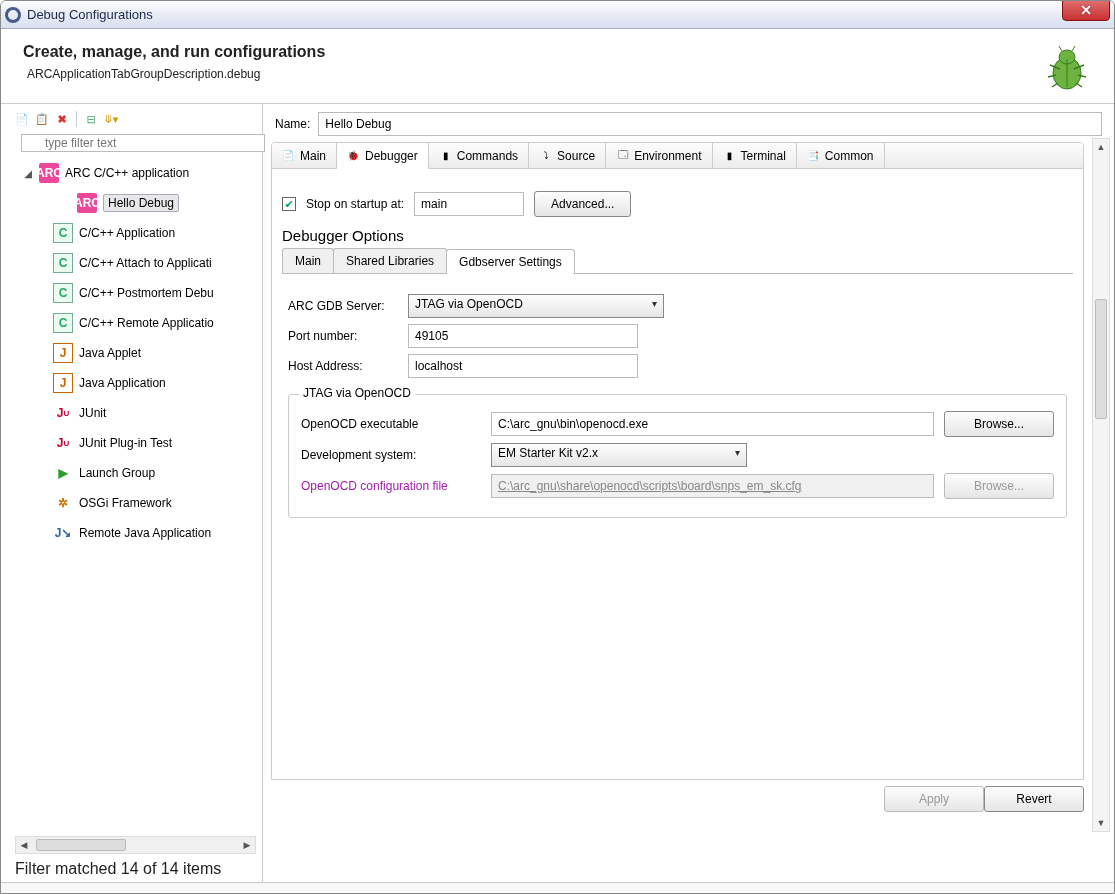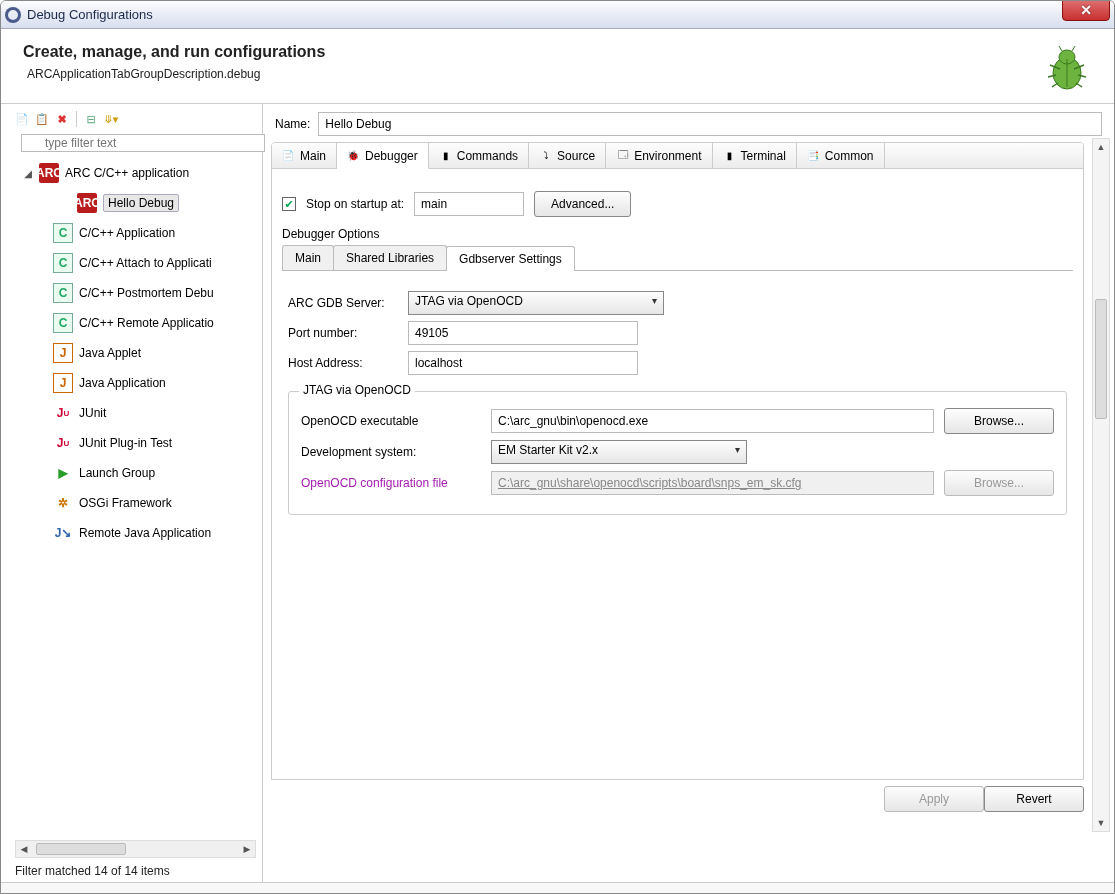--- a/index.html
+++ b/index.html
@@ -27,21 +27,21 @@
 .tree-item { display: flex; align-items: center; height: 30px; padding-left: 14px; gap: 6px; white-space: nowrap; cursor: default; }
 .tree-item.child { padding-left: 44px; }
 .tree-item.sub { padding-left: 68px; }
 .tree-item .toggle { width: 10px; font-size: 10px; color: #555; display: inline-flex; justify-content: center; }
 .tree-item .ico { width: 20px; height: 20px; display: inline-flex; align-items: center; justify-content: center; font-size: 12px; font-weight: bold; }
 .tree-item.selected .lab { background: #e8e8e8; border: 1px solid #aab; padding: 1px 4px; border-radius: 2px; }
 .hscroll { height: 18px; margin: 2px 6px; background: #f0f0f0; border: 1px solid #ddd; position: relative; display: flex; align-items: center; }
 .hscroll .thumb { position: absolute; left: 20px; width: 90px; height: 12px; background: #ddd; border: 1px solid #bbb; border-radius: 2px; }
 .hscroll .arr { width: 16px; height: 16px; display: flex; align-items: center; justify-content: center; font-size: 9px; color: #555; }
 .hscroll .arr.right { position: absolute; right: 0; }
-.filter-status { padding: 4px 6px; font-size: 12px; color: #222; }
+.filter-status { padding: 4px 6px; font-size: 16px; color: #222; }
 
 .right-panel { flex: 1; display: flex; flex-direction: column; padding: 4px 4px 0 8px; position: relative; }
 .name-row { display: flex; align-items: center; gap: 8px; padding: 4px 8px 6px 4px; }
 .name-row input { flex: 1; height: 22px; border: 1px solid #bbb; padding: 2px 6px; }
 
 .tabs-outer { border: 1px solid #ccc; border-radius: 4px 4px 0 0; overflow: hidden; margin-right: 26px; }
 .tabbar { display: flex; background: linear-gradient(to bottom, #fdfdfd, #ececec); border-bottom: 1px solid #ccc; height: 26px; }
 .tabbar .tab { padding: 4px 10px; display: flex; align-items: center; gap: 4px; border-right: 1px solid #ccc; cursor: default; }
 .tabbar .tab.active { background: #fff; border-bottom: 1px solid #fff; margin-bottom: -1px; }
 .tab .tico { width: 14px; height: 14px; display: inline-flex; align-items: center; justify-content: center; font-size: 10px; }
@@ -55,21 +55,21 @@
 .combo::after { content: "▾"; position: absolute; right: 6px; top: 3px; font-size: 10px; color: #333; }
 .combo.disabled { color: #888; border-color: #bbb; background: #f2f2f2; }
 input.txt { height: 24px; border: 1px solid #bbb; padding: 2px 6px; }
 input.txt.disabled { background: #f0f0f0; color: #888; text-decoration: underline; }
 button.btn { height: 26px; padding: 0 16px; background: linear-gradient(to bottom, #fdfdfd, #e6e6e6); border: 1px solid #888; border-radius: 3px; cursor: pointer; }
 button.btn.disabled { color: #999; border-color: #bbb; }
 button.btn.primary { border: 2px solid #4a8ac0; }
 
 .checkbox { width: 14px; height: 14px; border: 1px solid #666; display: inline-flex; align-items: center; justify-content: center; font-size: 11px; color: #0a5; background: #fff; }
 
-.subhdr { margin: 10px 0 4px; font-size: 12px; }
+.subhdr { margin: 10px 0 4px; font-size: 15px; }
 .subtabs { display: flex; border-bottom: 1px solid #bbb; }
 .subtabs .stab { padding: 5px 12px; border: 1px solid #bbb; border-bottom: none; margin-right: -1px; background: #f0f0f0; border-radius: 3px 3px 0 0; }
 .subtabs .stab.active { background: #fff; position: relative; top: 1px; }
 
 .fieldset { border: 1px solid #ccc; border-radius: 3px; margin-top: 16px; padding: 10px 12px 12px; position: relative; }
 .fieldset .legend { position: absolute; top: -9px; left: 10px; background: #fff; padding: 0 4px; font-size: 12px; }
 
 .lbl-med { display: inline-block; width: 180px; }
 .lbl-sm { display: inline-block; width: 110px; }
 
@@ -77,21 +77,21 @@
 .vscroll .varr { height: 16px; display: flex; align-items: center; justify-content: center; font-size: 9px; color: #555; }
 .vscroll .vthumb { position: absolute; top: 160px; left: 2px; right: 2px; height: 120px; background: #ddd; border: 1px solid #bbb; border-radius: 2px; }
 .vscroll .varr.bot { position: absolute; bottom: 0; width: 100%; }
 
 .bottom-actions { display: flex; justify-content: flex-end; padding: 6px 26px 6px 0; }
 
 .footer { border-top: 1px solid #ccc; padding: 10px 18px; display: flex; justify-content: space-between; align-items: center; background: #f8f8f8; }
 .footer .btns { display: flex; gap: 10px; }
 .footer button { min-width: 100px; }
 
-.ico-arc { background: #b91c1c; color: #fff; font-size: 8px; padding: 1px 2px; border-radius: 2px; }
+.ico-arc { background: #ec4899; color: #fff; font-size: 8px; padding: 1px 2px; border-radius: 2px; }
 .ico-c { border: 1px solid #7a9; color: #2a6; background: #eafbef; }
 .ico-eclipse { width: 16px; height: 16px; border-radius: 50%; background: linear-gradient(135deg, #223355 45%, #fff 45% 55%, #aa66ff 55%); border: 1px solid #556; }
 .ico-j { color: #cc6600; border: 1px solid #cc6600; }
 .ico-ju { color: #cc0033; font-weight: bold; }
 .ico-launch { color: #2a9d2a; }
 .ico-osgi { color: #cc7700; }
 .ico-remote { color: #3366aa; }
 .disabled-text { color: #a21caf; }
 </style>
 </head>

